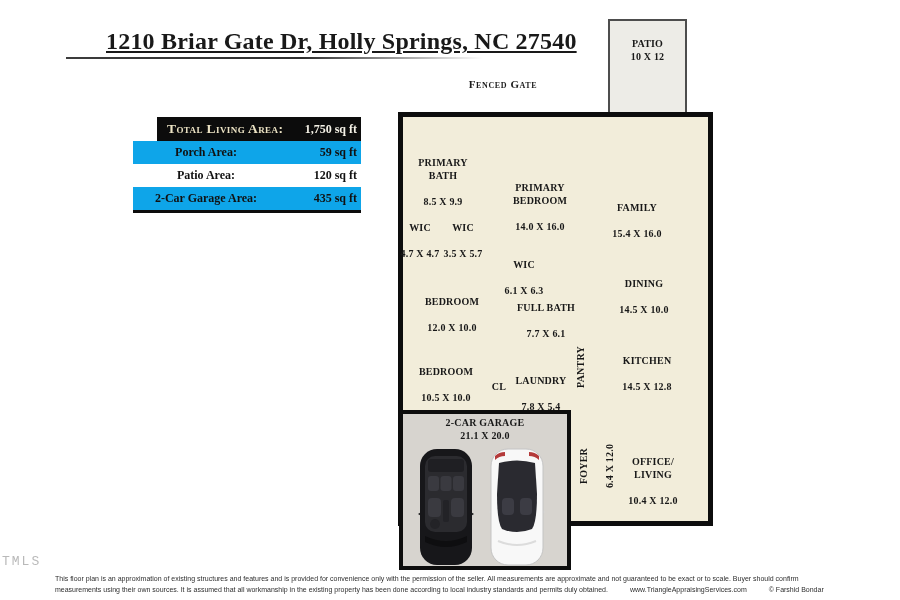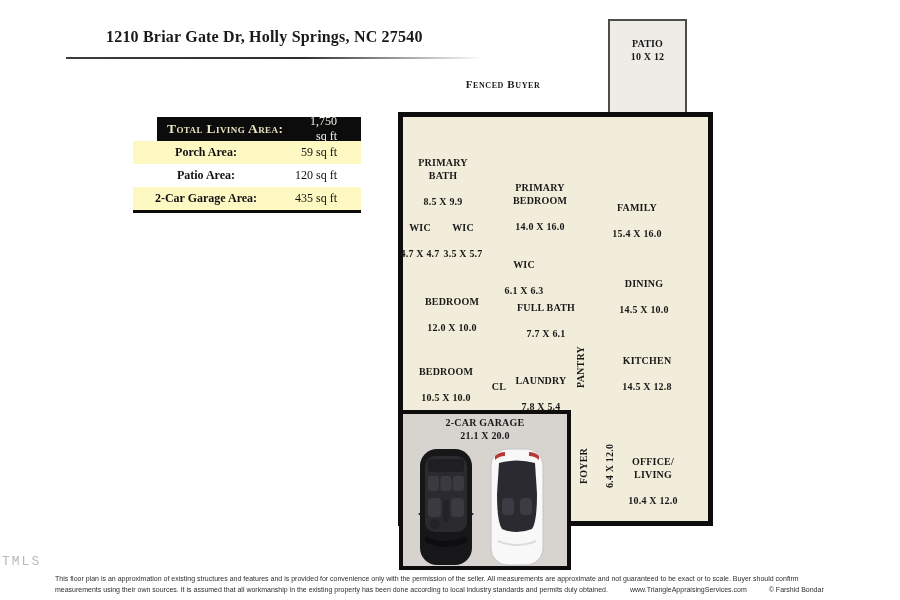--- a/index.html
+++ b/index.html
@@ -1,32 +1,32 @@
 <!DOCTYPE html>
 <html><head>
 <meta charset="utf-8">
 <style>
   * { margin:0; padding:0; box-sizing:border-box; }
   body { width:900px; height:600px; background:#ffffff; font-family:"Liberation Serif", serif; }
   .page { position:relative; width:900px; height:600px; background:#ffffff; overflow:hidden; }
 
   
-  .title { position:absolute; left:106px; top:28px; font-size:16px; font-weight:bold; color:#191919; letter-spacing:0.2px; white-space:nowrap; }
+  .title { position:absolute; left:106px; top:28px; font-size:24px; font-weight:bold; color:#191919; letter-spacing:0.2px; white-space:nowrap;text-decoration:underline; }
   .title-rule { position:absolute; left:66px; top:57px; width:430px; height:2px;
     background:linear-gradient(to right, #3c3c3c 0%, #2e2e2e 55%, rgba(0,0,0,0) 97%); }
 
   
   .area-table { position:absolute; left:133px; top:117px; width:228px; border-bottom:3px solid #0c0c0c; }
   .tr { display:flex; align-items:center; }
   .tr-header { height:24px; background:#0c0c0c;margin-left:24px; }
   .tr-body { height:23px; }
-  .tr-odd { background:#fef9c3;justify-content:space-between; }
+  .tr-odd { background:#0ea5e9;justify-content:space-between; }
   .tr-even { background:#ffffff; }
   .tc-label { width:146px; text-align:center; font-weight:bold; font-size:12px; color:#111; }
-  .tc-value { flex:1; text-align:right; padding-right:24px; font-weight:normal; font-size:12px; color:#111; }
+  .tc-value { flex:1; text-align:right; padding-right:4px; font-weight:bold; font-size:12px; color:#111; }
   .tr-header .tc-label { font-variant:small-caps; font-size:13.5px; color:#ece3c4; text-align:left; padding-left:10px; letter-spacing:0.4px; }
   .tr-header .tc-value { color:#f4f1e6; }
 
   
   .fenced-yard { position:absolute; left:443px; top:78px; width:120px; text-align:center;
     font-variant:small-caps; font-weight:600; font-size:11px; letter-spacing:0.6px; color:#1c1c1c; z-index:1; }
   .patio { position:absolute; left:608px; top:19px; width:79px; height:96px; background:#edece7;
     border:2px solid #4d4d4d; z-index:1; text-align:center; padding-top:16px; }
   .main-plan { position:absolute; left:398px; top:112px; width:315px; height:414px;
     background:#f2edda; border:5px solid #0d0d0d; z-index:2; }
@@ -92,21 +92,21 @@
     <div class="tr tr-body tr-even">
       <div class="tc-label">Patio Area:</div>
       <div class="tc-value">120 sq ft</div>
     </div>
     <div class="tr tr-body tr-odd">
       <div class="tc-label">2-Car Garage Area:</div>
       <div class="tc-value">435 sq ft</div>
     </div>
   </div>
 
-  <div class="fenced-yard">Fenced Buyer</div>
+  <div class="fenced-yard">Fenced Gate</div>
 
   <div class="patio">
     <div class="lbl-name">PATIO</div>
     <div class="lbl-dims">10 X 12</div>
   </div>
 
   <div class="main-plan"></div>
 
   <div class="garage">
     <div class="garage-label">

